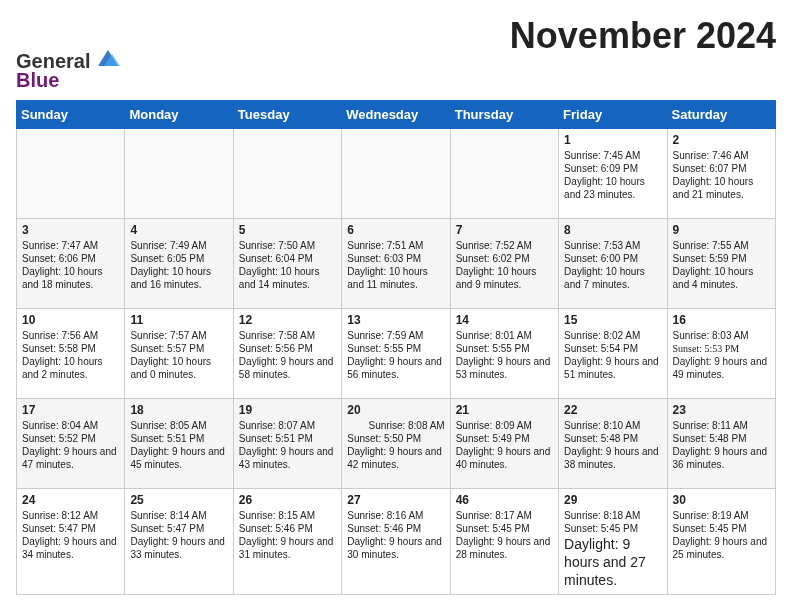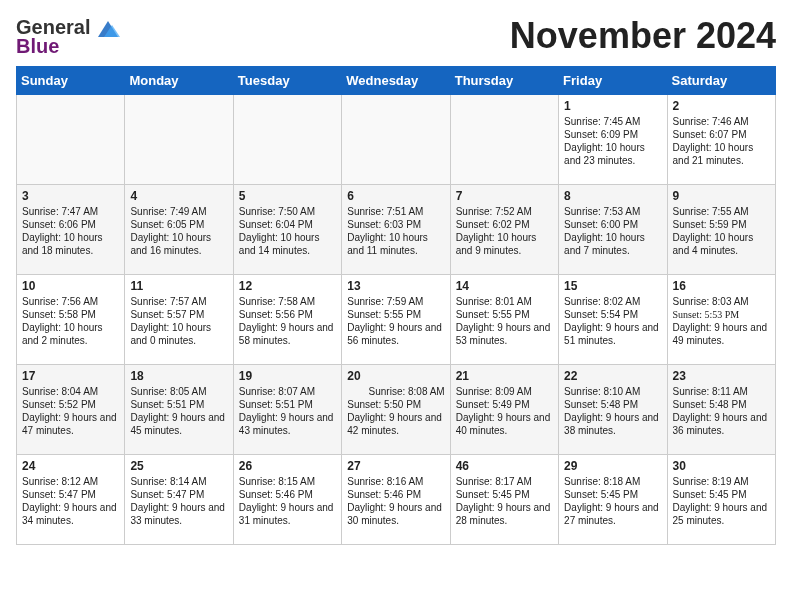--- a/index.html
+++ b/index.html
@@ -70,21 +70,21 @@
     }
     .cell-empty {
       background: #f9f9f9;
     }
   </style>
 </head>
 <body>
 
 <div class="header-section">
   <div class="logo">
-    <div style="display:flex; align-items:flex-end; gap:2px;">
+    <div style="display:flex; align-items:flex-start; gap:2px;margin-top:34px;">
       <span style="font-size:20px; font-weight:bold; color:#333;">General</span>
       <svg width="28" height="20" viewBox="0 0 28 20" style="margin-left:2px; margin-top:-2px;">
         <polygon points="4,18 14,2 24,18" fill="#1565C0" opacity="0.85"></polygon>
         <polygon points="10,18 18,6 26,18" fill="#42A5F5" opacity="0.7"></polygon>
       </svg>
     </div>
     <span style="font-size:20px; font-weight:bold; color:#701a75; margin-top:-4px;">Blue</span>
   </div>
   <div class="title-area">
     <div class="month-title">November 2024</div>
@@ -283,21 +283,21 @@
         <td>
           <span class="day-number">46</span>
           <div style="font-size: 10px; line-height: 1.3;">Sunrise: 8:17 AM</div>
           <div style="font-size: 10px; line-height: 1.3;">Sunset: 5:45 PM</div>
           <div style="font-size: 10px; line-height: 1.3;">Daylight: 9 hours and 28 minutes.</div>
         </td>
         <td>
           <span class="day-number">29</span>
           <div style="font-size: 10px; line-height: 1.3;">Sunrise: 8:18 AM</div>
           <div style="font-size: 10px; line-height: 1.3;">Sunset: 5:45 PM</div>
-          <div style="font-size: 10px; line-height: 1.3;">Daylight: 9 hours and 27 minutes.</div>
+          <div style="font-size: 14px; line-height: 1.3;">Daylight: 9 hours and 27 minutes.</div>
         </td>
         <td>
           <span class="day-number">30</span>
           <div style="font-size: 10px; line-height: 1.3;">Sunrise: 8:19 AM</div>
           <div style="font-size: 10px; line-height: 1.3;">Sunset: 5:45 PM</div>
           <div style="font-size: 10px; line-height: 1.3;">Daylight: 9 hours and 25 minutes.</div>
         </td>
       </tr>
     </tbody>
 </table>

